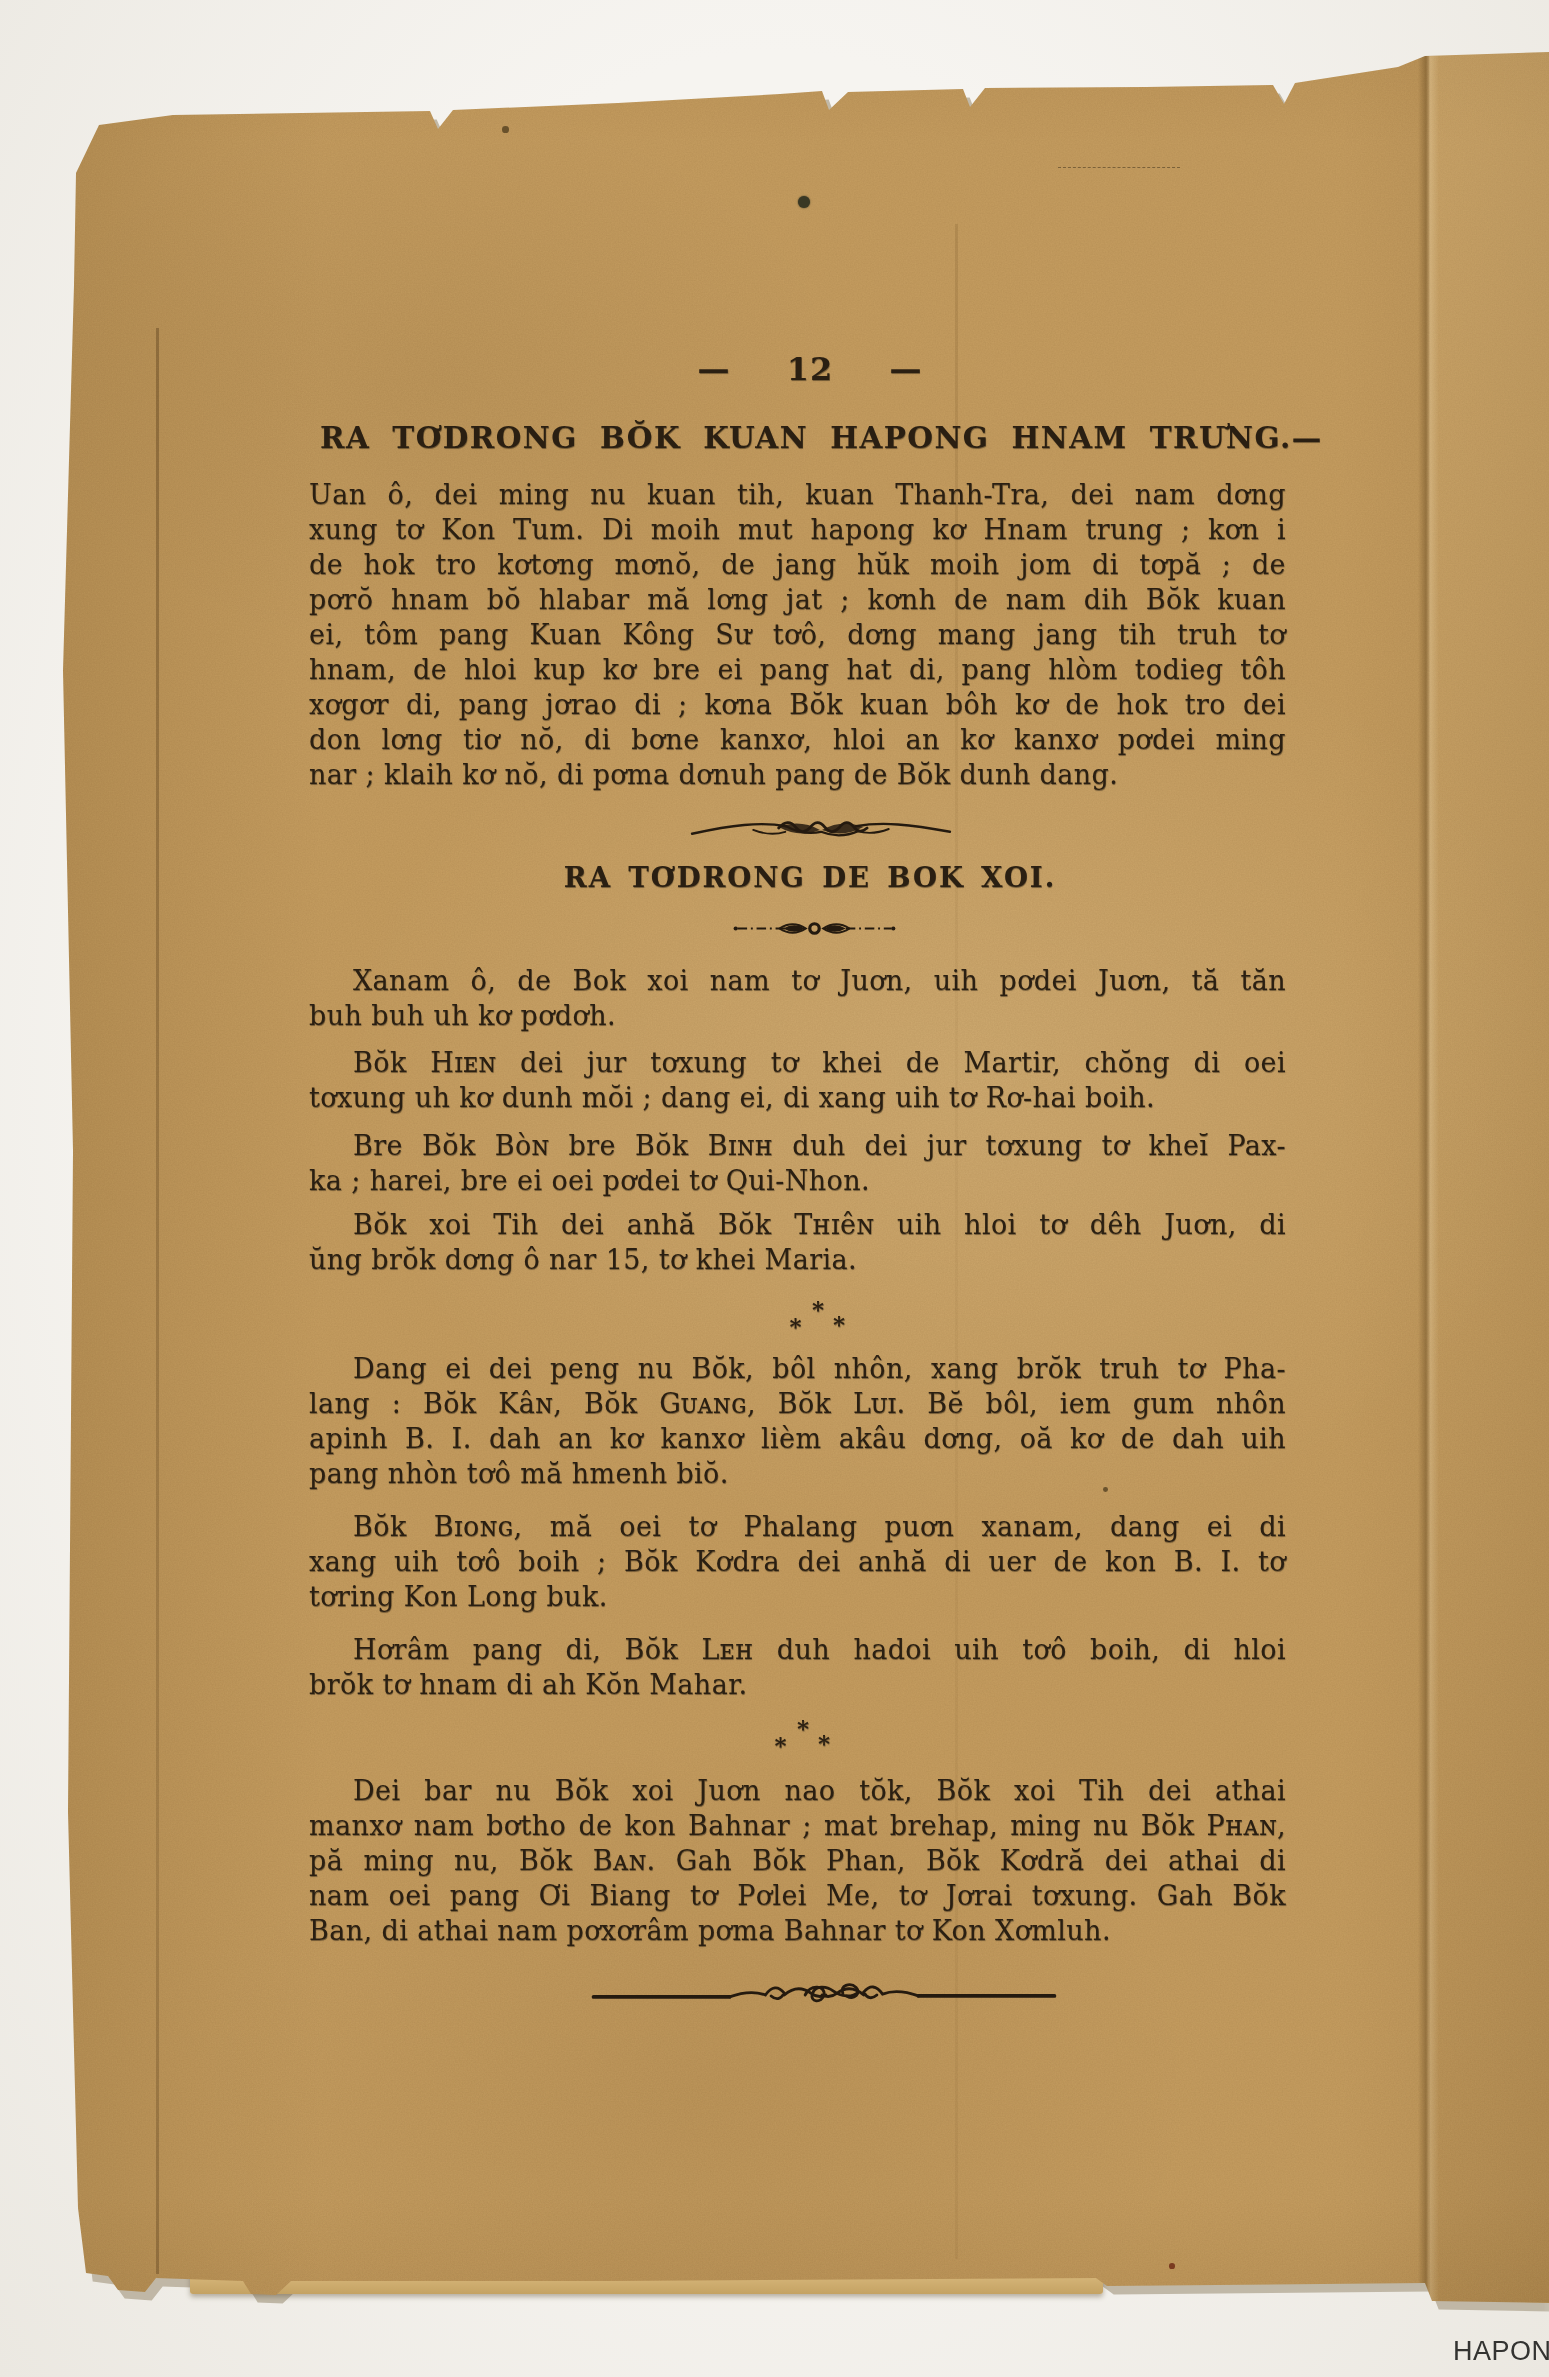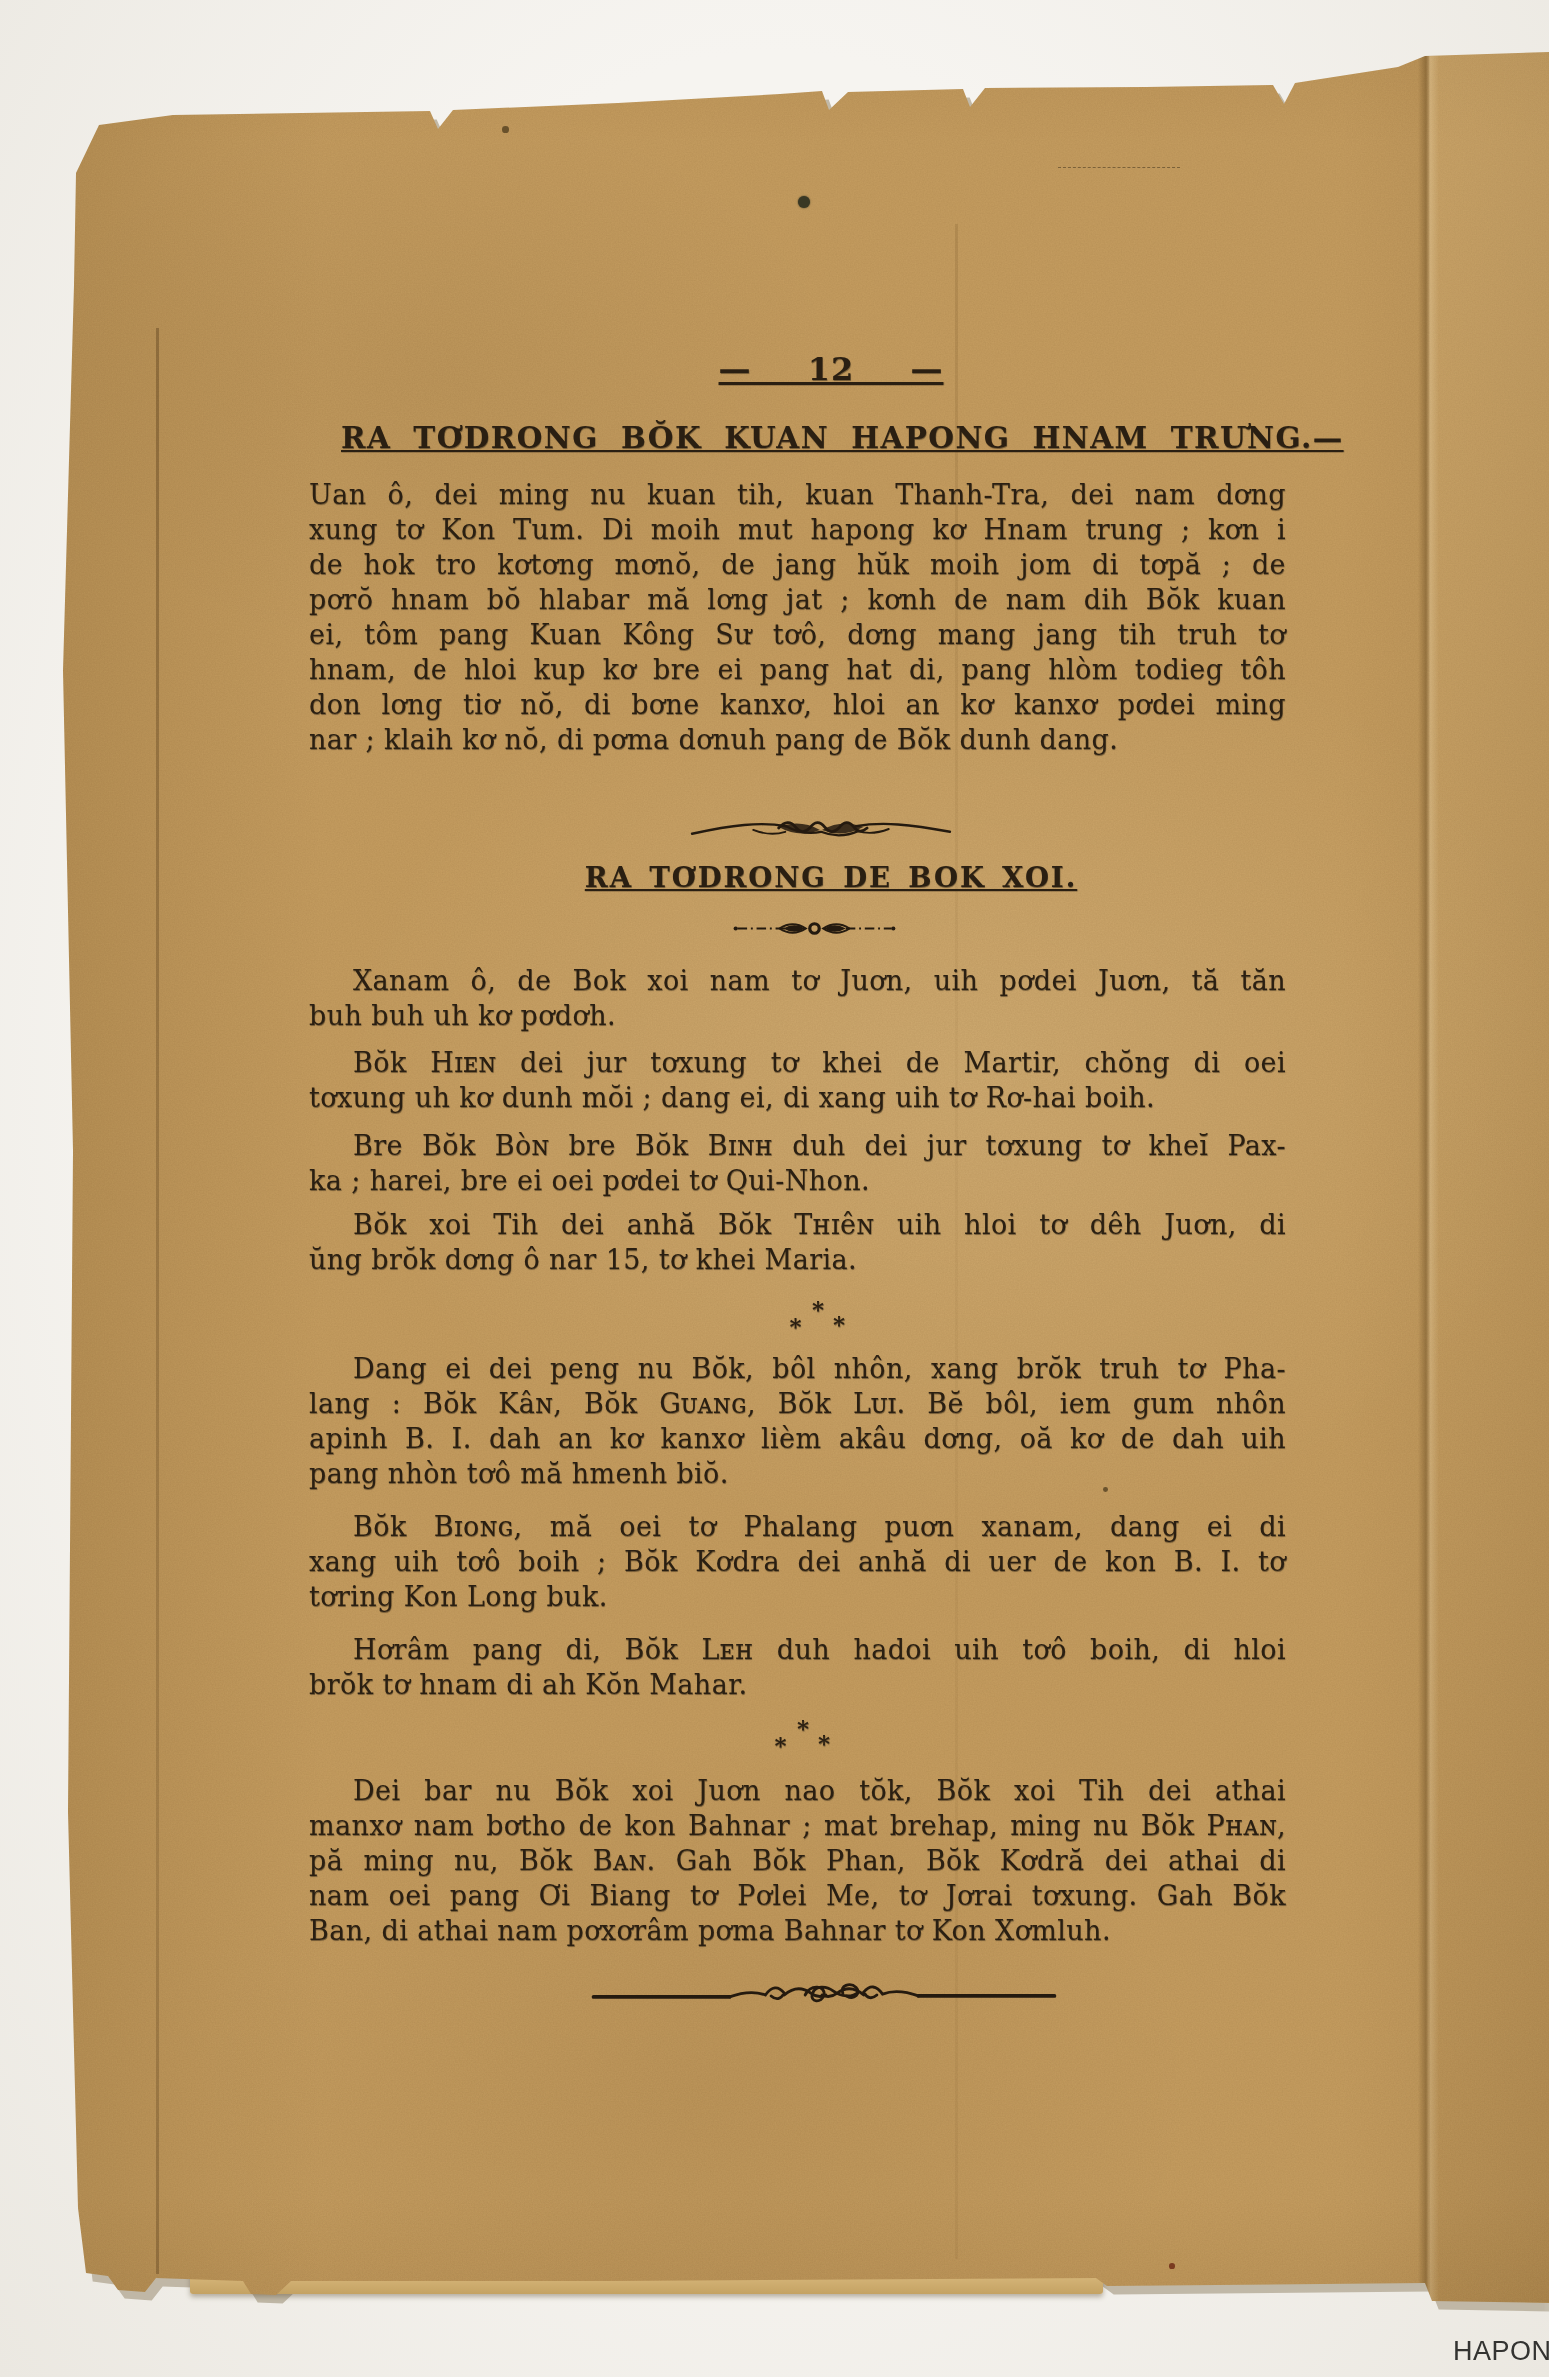--- a/index.html
+++ b/index.html
@@ -60,21 +60,21 @@
   }
   .speck{position:absolute;border-radius:50%;}
   #speck-a{left:798px;top:196px;width:12.4px;height:12.4px;background:#3a3824;box-shadow:0 0 1.9px #3a3824;}
   #speck-b{left:502px;top:126px;width:6.7px;height:6.7px;background:#54401f;opacity:.8;}
   #speck-c{left:1103px;top:1487px;width:4.8px;height:4.8px;background:#45351a;opacity:.7;}
   #speck-d{left:1169px;top:2263px;width:5.7px;height:5.7px;background:#7a3b20;}
   #ink-dots{position:absolute;left:1058px;top:167px;width:122px;height:0;
     border-top:1.9px dashed rgba(40,30,15,.45);}
   
   .ink{color:#2a1f12;text-shadow:0.4px 0.5px 0.7px rgba(42,31,18,.5);}
-  .centerblock{position:absolute;left:341px;width:980px;text-align:center;text-decoration:underline;}
+  .centerblock{position:absolute;left:320px;width:980px;text-align:center;}
   #page-number{top:350px;font-size:32px;font-weight:bold;word-spacing:44px;letter-spacing:1px;}
   #heading-1{top:420px;font-size:29.5px;font-weight:bold;letter-spacing:1.4px;word-spacing:10.5px;white-space:nowrap;}
   #heading-2{top:861px;font-size:27.6px;font-weight:bold;letter-spacing:1.9px;word-spacing:4.8px;}
   .para{
     position:absolute;left:309px;width:977px;
     font-size:27px;font-weight:normal;line-height:35px;letter-spacing:0.4px;
   }
   .para .line{text-align:justify;text-align-last:justify;white-space:nowrap;}
   .para .line.last{text-align-last:left;}
   .para .line.indent{text-indent:44px;}
@@ -133,20 +133,21 @@
 
     <div id="heading-1" class="centerblock ink">RA TƠDRONG BŎK KUAN HAPONG HNAM TRƯNG.—</div>
 
     <div class="para ink" id="para-0">
         <div class="line">Uan ô, dei ming nu kuan tih, kuan Thanh-Tra, dei nam dơng</div>
         <div class="line">xung tơ Kon Tum. Di moih mut hapong kơ Hnam trung ; kơn i</div>
         <div class="line">de hok tro kơtơng mơnŏ, de jang hŭk moih jom di tơpă ; de</div>
         <div class="line">pơrŏ hnam bŏ hlabar mă lơng jat ; kơnh de nam dih Bŏk kuan</div>
         <div class="line">ei, tôm pang Kuan Kông Sư tơô, dơng mang jang tih truh tơ</div>
         <div class="line">hnam, de hloi kup kơ bre ei pang hat di, pang hlòm todieg tôh</div>
+        <div class="line">xơgơr di, pang jơrao di ; kơna Bŏk kuan bôh kơ de hok tro dei</div>
         <div class="line">don lơng tiơ nŏ, di bơne kanxơ, hloi an kơ kanxơ pơdei ming</div>
         <div class="line last">nar ; klaih kơ nŏ, di pơma dơnuh pang de Bŏk dunh dang.</div>
       </div>
 
     <svg id="ornament-1" class="ornament" width="266" height="32" viewBox="0 0 280 34">
       <g stroke="#241a0f" fill="none" stroke-linecap="round">
         <path d="M3 22 C45 13 75 9 103 14" stroke-width="2.6"></path>
         <path d="M277 20 C235 12 205 9 177 14" stroke-width="2.6"></path>
         <path d="M95 16 q10 -11 18 -1 q7 9 15 1 q8 -11 16 -1 q7 9 15 1 q8 -11 16 -1 q6 8 14 1" stroke-width="3"></path>
         <path d="M103 14 q18 10 37 6 q20 8 40 -1" stroke-width="2.4"></path>

